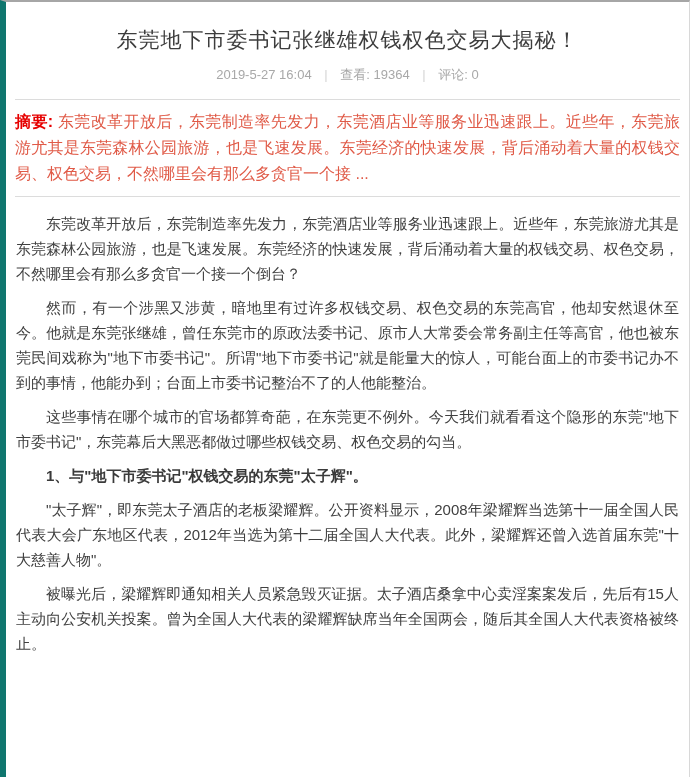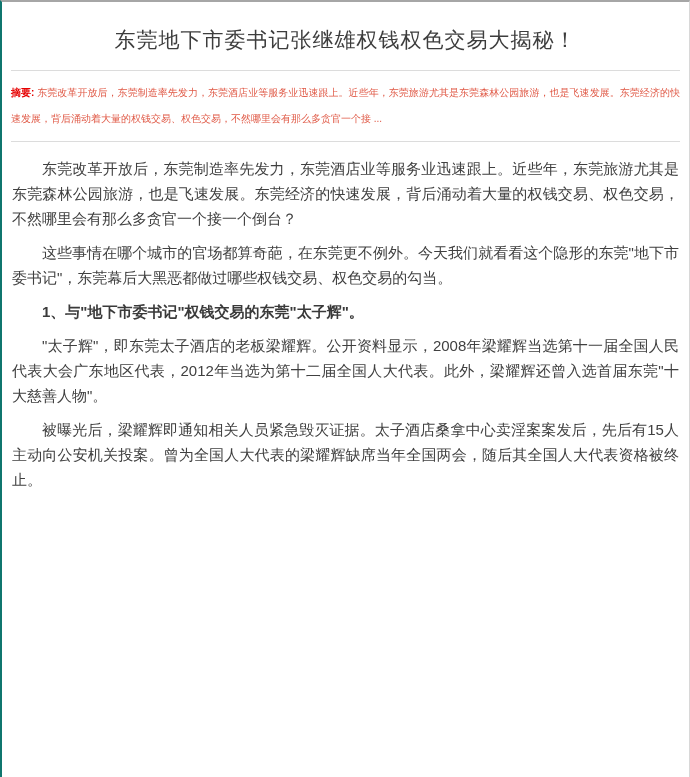--- a/index.html
+++ b/index.html
@@ -8,21 +8,21 @@
     background: #ffffff;
     font-family: "Liberation Sans", "DejaVu Sans", sans-serif;
   }
   .page {
     position: relative;
     width: 690px;
     height: 777px;
     box-sizing: border-box;
     background: #ffffff;
     border-top: 2px solid #a6a6a6;
-    border-left: 2px solid #0f766e;
+    border-left: 6px solid #0f766e;
     border-right: 1px solid #d8d8d8;
     overflow: hidden;
   }
   .title {
     margin: 24px 30px 0 30px;
     text-align: center;
     font-size: 21px;
     font-weight: 400;
     color: #3d3d3d;
     line-height: 1.35;
@@ -40,21 +40,21 @@
     margin: 0 9px;
   }
   .divider {
     border-top: 1px solid #dcdcdc;
     margin: 0 9px;
   }
   .divider.top { margin-top: 16px; }
   .summary {
     margin: 0 9px;
     padding: 9px 0 9px 0;
-    font-size: 10px;
+    font-size: 16px;
     line-height: 26px;
     color: #e05a47;
     text-align: justify;
   }
   .summary-label {
     color: #e60000;
     font-weight: bold;
   }
   .content {
     padding: 5px 10px 0 10px;
@@ -72,31 +72,41 @@
     color: #3a3a3a;
   }
 </style>
 </head>
 <body>
 
 <div class="page">
 
   <h1 class="title">东莞地下市委书记张继雄权钱权色交易大揭秘！</h1>
 
+  <div class="meta">
+    <span>2019-5-27 16:04</span>
+    <span class="sep">|</span>
+    <span>查看:</span>
+    <span>19364</span>
+    <span class="sep">|</span>
+    <span>评论:</span>
+    <span>0</span>
+  </div>
 
   <div class="divider top"></div>
 
   <div class="summary">
     <span class="summary-label">摘要:</span><span class="summary-text"> 东莞改革开放后，东莞制造率先发力，东莞酒店业等服务业迅速跟上。近些年，东莞旅游尤其是东莞森林公园旅游，也是飞速发展。东莞经济的快速发展，背后涌动着大量的权钱交易、权色交易，不然哪里会有那么多贪官一个接 ...</span>
   </div>
 
   <div class="divider"></div>
 
   <div class="content">
     <p class="body-para">东莞改革开放后，东莞制造率先发力，东莞酒店业等服务业迅速跟上。近些年，东莞旅游尤其是东莞森林公园旅游，也是飞速发展。东莞经济的快速发展，背后涌动着大量的权钱交易、权色交易，不然哪里会有那么多贪官一个接一个倒台？</p>
+    <p class="body-para">然而，有一个涉黑又涉黄，暗地里有过许多权钱交易、权色交易的东莞高官，他却安然退休至今。他就是东莞张继雄，曾任东莞市的原政法委书记、原市人大常委会常务副主任等高官，他也被东莞民间戏称为"地下市委书记"。所谓"地下市委书记"就是能量大的惊人，可能台面上的市委书记办不到的事情，他能办到；台面上市委书记整治不了的人他能整治。</p>
     <p class="body-para">这些事情在哪个城市的官场都算奇葩，在东莞更不例外。今天我们就看看这个隐形的东莞"地下市委书记"，东莞幕后大黑恶都做过哪些权钱交易、权色交易的勾当。</p>
     <p class="body-para section-heading">1、与"地下市委书记"权钱交易的东莞"太子辉"。</p>
     <p class="body-para">"太子辉"，即东莞太子酒店的老板梁耀辉。公开资料显示，2008年梁耀辉当选第十一届全国人民代表大会广东地区代表，2012年当选为第十二届全国人大代表。此外，梁耀辉还曾入选首届东莞"十大慈善人物"。</p>
     <p class="body-para">被曝光后，梁耀辉即通知相关人员紧急毁灭证据。太子酒店桑拿中心卖淫案案发后，先后有15人主动向公安机关投案。曾为全国人大代表的梁耀辉缺席当年全国两会，随后其全国人大代表资格被终止。</p>
 
   </div>
 
 </div>
 
 </body></html>

